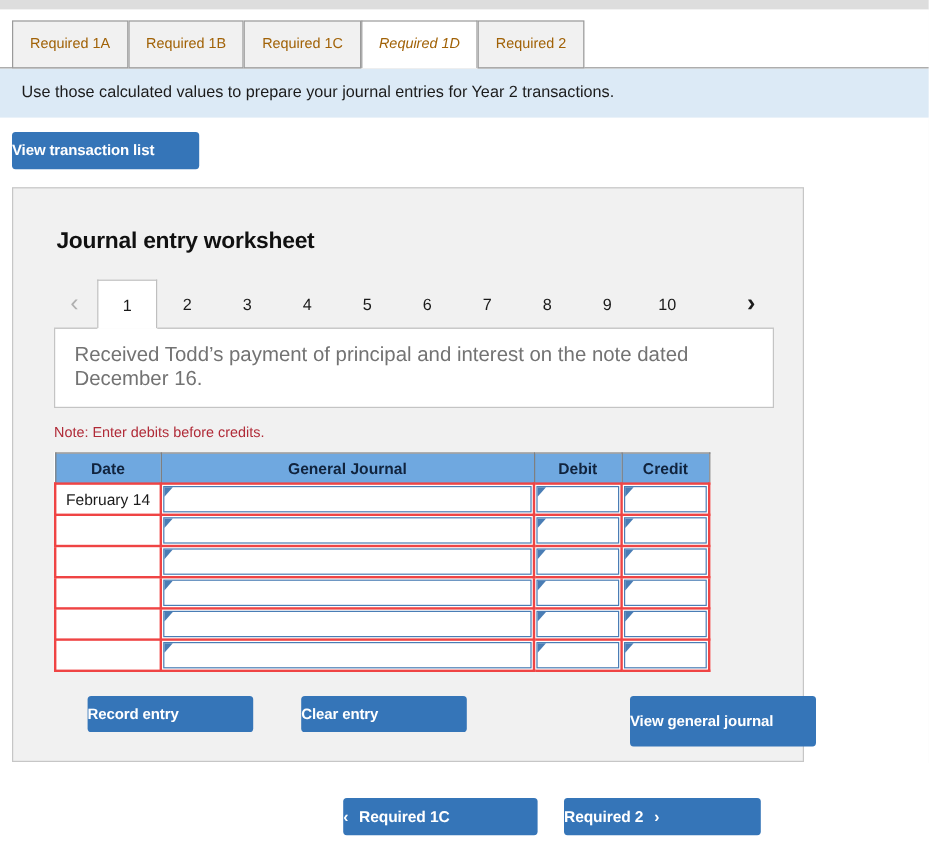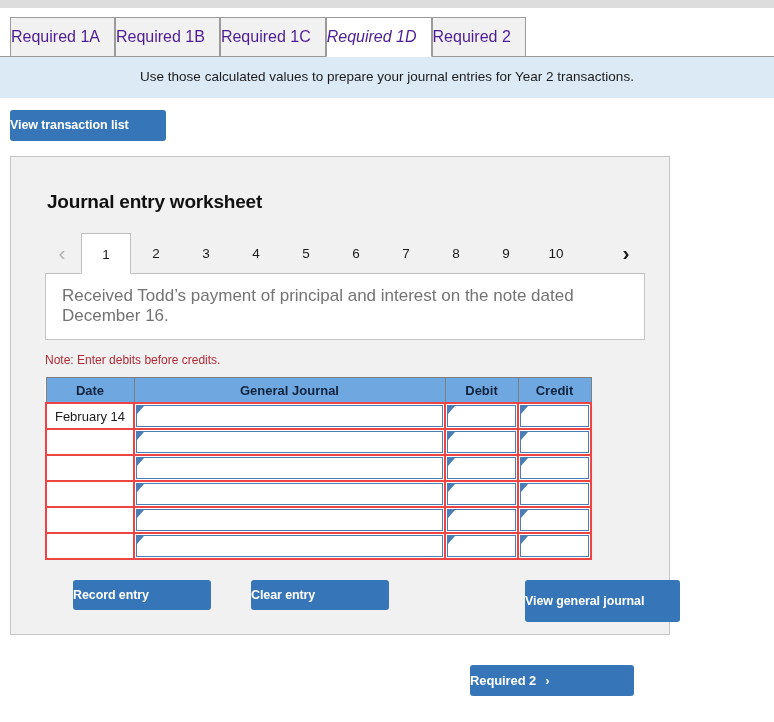--- a/index.html
+++ b/index.html
@@ -33,46 +33,45 @@
     position: absolute;
     left: 0; right: 0; bottom: 0;
     height: 1px;
     background: #9a9a9a;
   }
   .tab {
     position: relative;
     display: inline-block;
     vertical-align: bottom;
     margin-top: 9px;
-    padding: 10px 14px 11px 0;
+    padding: 10px 14px 11px 14px;
     border: 1px solid #9a9a9a;
     border-bottom: 1px solid #9a9a9a;
     background: #f1f1f1;
-    color: #4c1d95;
-    font-size: 16px;
+    color: #a16207;
+    font-size: 12px;
     line-height: 17px;
     z-index: 1;
     box-sizing: border-box;
     height: 40px;
   }
   .tab.active {
     background: #ffffff;
     border-bottom: 1px solid #ffffff;
     z-index: 3;
     font-style: italic;
   }
 
   
   .banner {
     background: #dceaf6;
     padding: 11px 18px 12px 18px;
     font-size: 13.5px;
     color: #1b1b1b;
     line-height: 18px;
-    text-align: center;
   }
 
   
   .btn {
     background: #3575b8;
     color: #ffffff;
     border: none;
     border-radius: 3px;
     font-family: "Liberation Sans", sans-serif;
     font-weight: bold;
@@ -388,16 +387,19 @@
 
   <div class="actions">
     <button class="btn btn-record">Record entry</button>
     <button class="btn btn-clear">Clear entry</button>
     <button class="btn btn-viewgj">View general journal</button>
   </div>
 
 </div>
 
 <div class="bottomnav">
+  <button class="btn btn-nav btn-prev-req">
+    <span class="chev left">‹</span><span>Required 1C</span>
+  </button>
   <button class="btn btn-nav btn-next-req">
     <span>Required 2</span><span class="chev right">›</span>
   </button>
 </div>
 
 </body></html>

